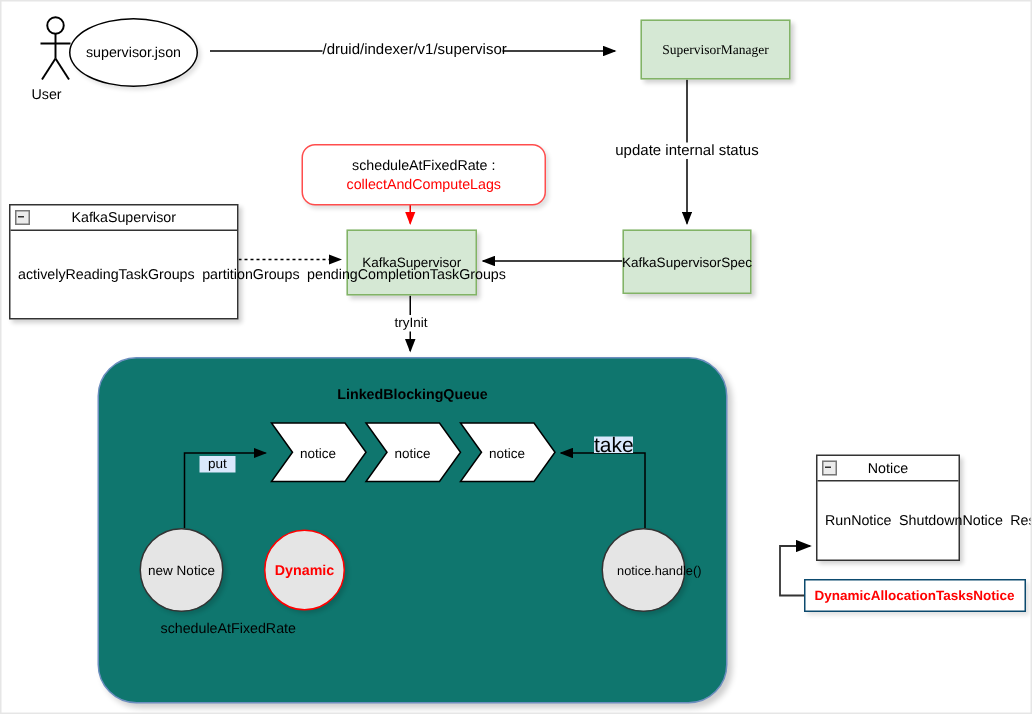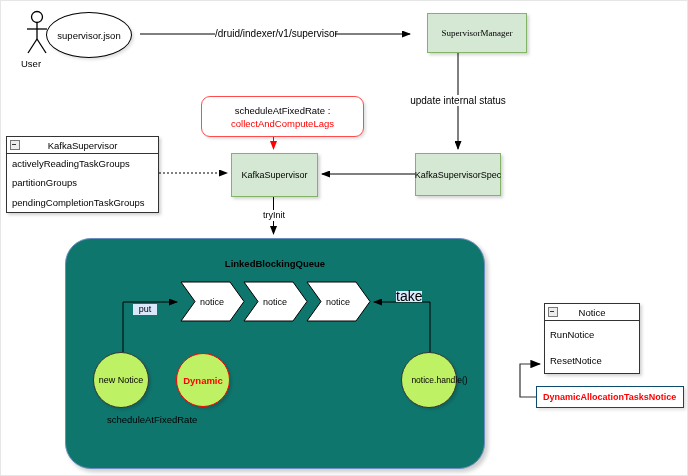--- a/index.html
+++ b/index.html
@@ -36,41 +36,41 @@
     display:flex;align-items:center;justify-content:center;
     flex:0 0 16px;
   }
   .collapse{
     position:absolute;left:3px;top:3px;width:8px;height:8px;
     border:1px solid #777;background:#ececec;
   }
   .collapse::after{
     content:"";position:absolute;left:1px;top:3px;width:4px;height:1px;background:#333;
   }
-  .class-rows{flex:1;display:flex;flex-direction:column;}
+  .class-rows{flex:1;display:flex;}
   .class-row{flex:1;display:flex;align-items:center;padding-left:5px;white-space:nowrap;}
 
   .sched-box{
     background:#fff;border:1px solid #ff4d4d;border-radius:9px;
     display:flex;flex-direction:column;align-items:center;justify-content:center;
     font-size:9.5px;line-height:13px;text-align:center;
     box-shadow:2px 2px 3px rgba(0,0,0,0.12);
   }
   .sched-line2{color:#ff0000;}
 
   .queue-container{
     background:#0f766e;border:1px solid #6c8ebf;border-radius:26px;
     box-shadow:3px 3px 4px rgba(0,0,0,0.2);
   }
   .queue-title{
     position:absolute;left:0;top:19px;width:100%;text-align:center;
     font-weight:bold;font-size:9.5px;
   }
   .circle{
-    background:#bef264;border:1px solid #333;border-radius:50%;
+    background:#e5e5e5;border:1px solid #333;border-radius:50%;
     display:flex;align-items:center;justify-content:center;
     font-size:9px;text-align:center;
     box-shadow:2px 2px 3px rgba(0,0,0,0.15);
   }
   .circle.red{border-color:#ff0000;color:#ff0000;font-weight:bold;font-size:9.5px;}
   .circle .nowrap{white-space:nowrap;font-size:8.5px;padding-left:21px;}
 
   .red-box{
     background:#fff;border:1px solid #0c4a6e;
     display:flex;align-items:center;padding-left:6px;
@@ -197,20 +197,21 @@
 
   <div class="plain-label" style="left:106px;top:413px;width:106px;font-size:9.5px;">scheduleAtFixedRate</div>
 
   <div class="abs z3 class-box" style="left:543px;top:302px;width:96px;height:71px;">
     <div class="class-header">
       <span class="collapse"></span>
       <span>Notice</span>
     </div>
     <div class="class-rows">
       <div class="class-row">RunNotice</div>
+      <div class="class-row">ShutdownNotice</div>
       <div class="class-row">ResetNotice</div>
     </div>
   </div>
 
   <div class="abs z3 red-box" style="left:535px;top:385px;width:148px;height:22px;">
     <span>DynamicAllocationTasksNotice</span>
   </div>
 
 </div>
 

